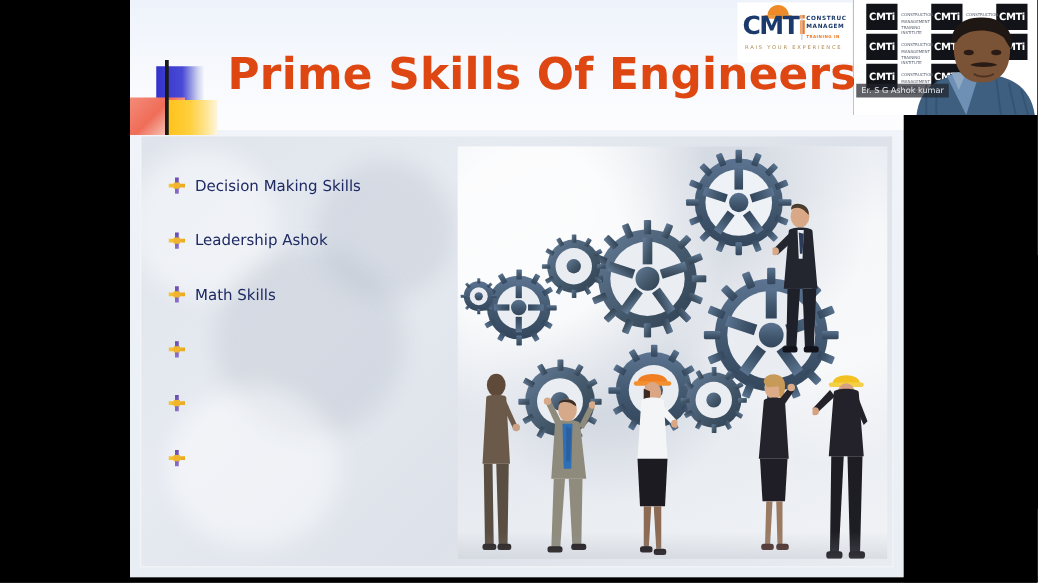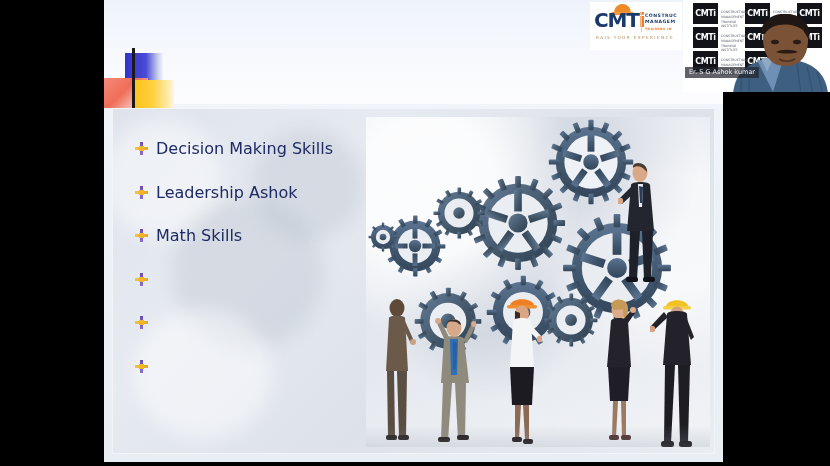--- a/index.html
+++ b/index.html
@@ -64,21 +64,21 @@
   }
   .bullet-row { display:flex; align-items:center; height:43.5px; }
   .bullet-mark {
     position:relative; width:13px; height:13px; margin-right:8px; flex:0 0 13px;
   }
   .bullet-mark i { position:absolute; display:block; }
   .bullet-mark i.v { left:5px;  top:0;   width:3px; height:13px; background:linear-gradient(180deg,#6b4fae 0%, #8a6fc9 100%); }
   .bullet-mark i.h { left:0;    top:5px; width:13px; height:3px; background:linear-gradient(90deg,#f5c63a 0%, #e8a91f 100%); }
   .bullet-mark i.c { left:4px;  top:4px; width:5px;  height:5px; background:#f0b52c; }
   .bullet-text {
-    color:#1E2A63; font-size:16px; font-weight:400; white-space:nowrap;
+    color:#1E2A63; font-size:12px; font-weight:400; white-space:nowrap;
     font-family:"DejaVu Sans","Liberation Sans",sans-serif;
   }
 
   
   #illus { position:absolute; left:253px; top:8px; width:344px; height:330px; overflow:hidden; }
   #illus .backdrop {
     position:absolute; inset:0;
     background:
       radial-gradient(circle at 18% 22%, rgba(255,255,255,.85) 0 18%, rgba(0,0,0,0) 40%),
       radial-gradient(circle at 62% 14%, rgba(190,198,210,.45) 0 12%, rgba(0,0,0,0) 34%),
@@ -145,20 +145,21 @@
       <div class="crane boom"></div>
       <div class="crane mast"></div>
       <div class="crane tip"></div>
       <div class="crane hook"></div>
 
       <div id="title-band">
         <div class="deco blue"></div>
         <div class="deco red"></div>
         <div class="deco yellow"></div>
         <div class="deco bar"></div>
+        <div id="slide-title">Prime Skills Of  Engineers</div>
       </div>
 
       <div id="content-box">
         <div class="bg-blob" style="left:-10px; top:10px;  width:120px; height:120px;"></div>
         <div class="bg-blob d" style="left:60px;  top:90px;  width:150px; height:150px;"></div>
         <div class="bg-blob" style="left:20px;  top:200px; width:140px; height:130px;"></div>
         <div class="bg-blob d" style="left:140px; top:20px;  width:110px; height:110px;"></div>
 
         <div id="bullets">
           <div class="bullet-row">

